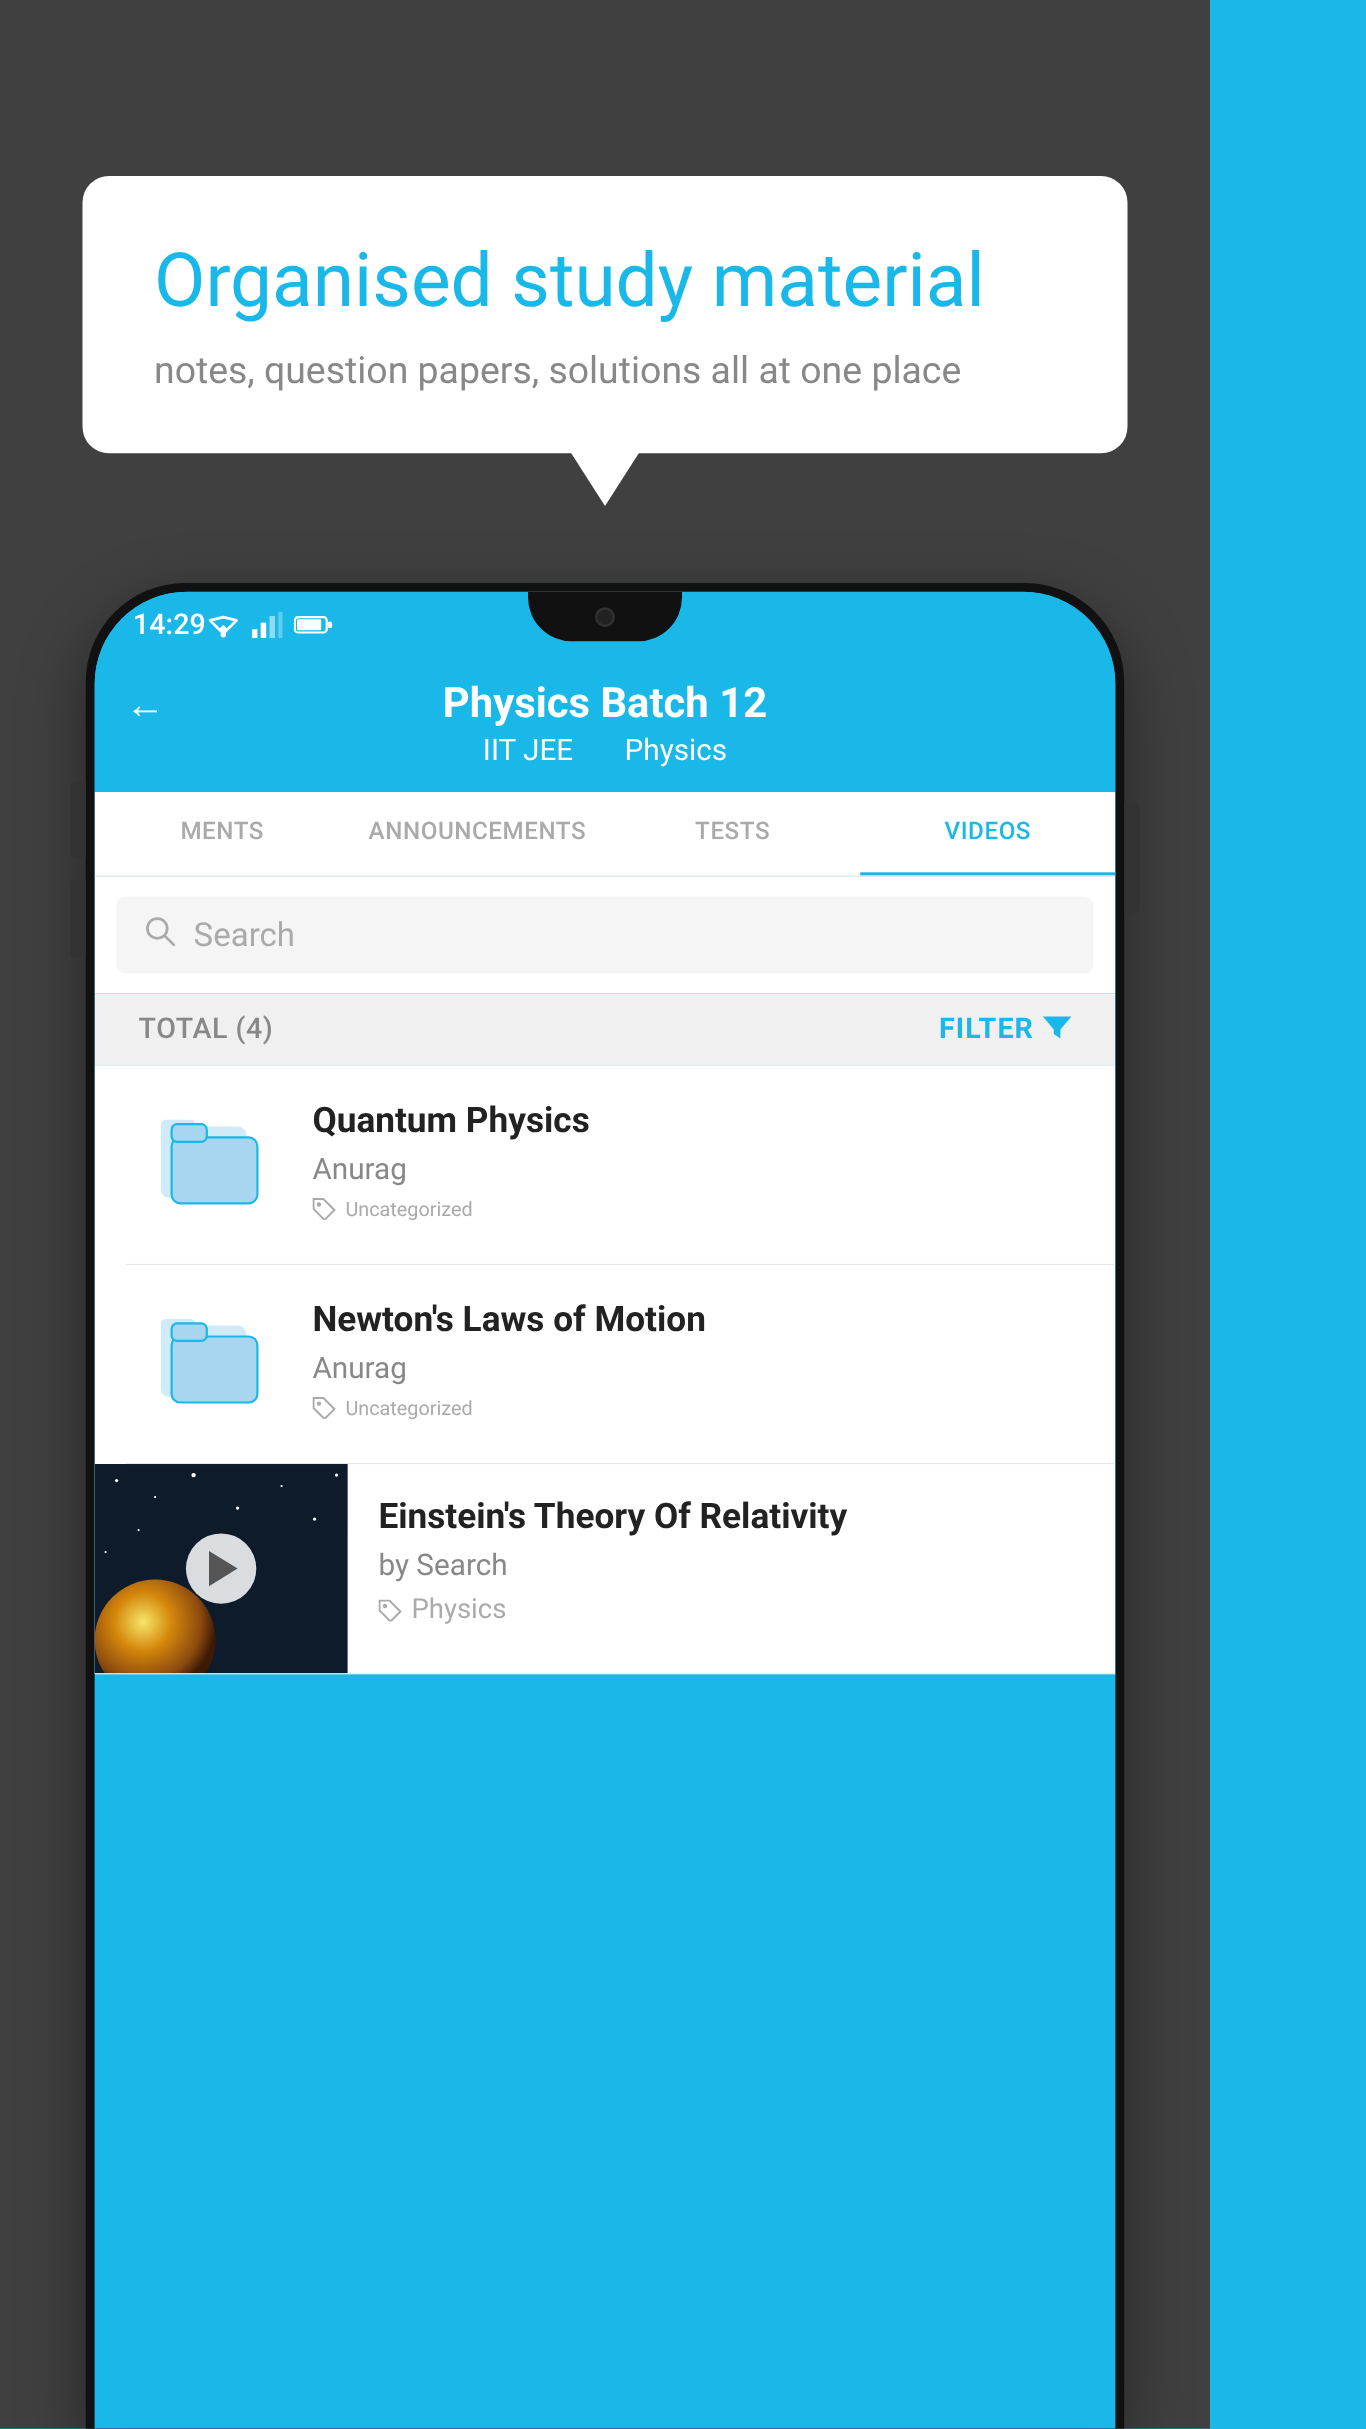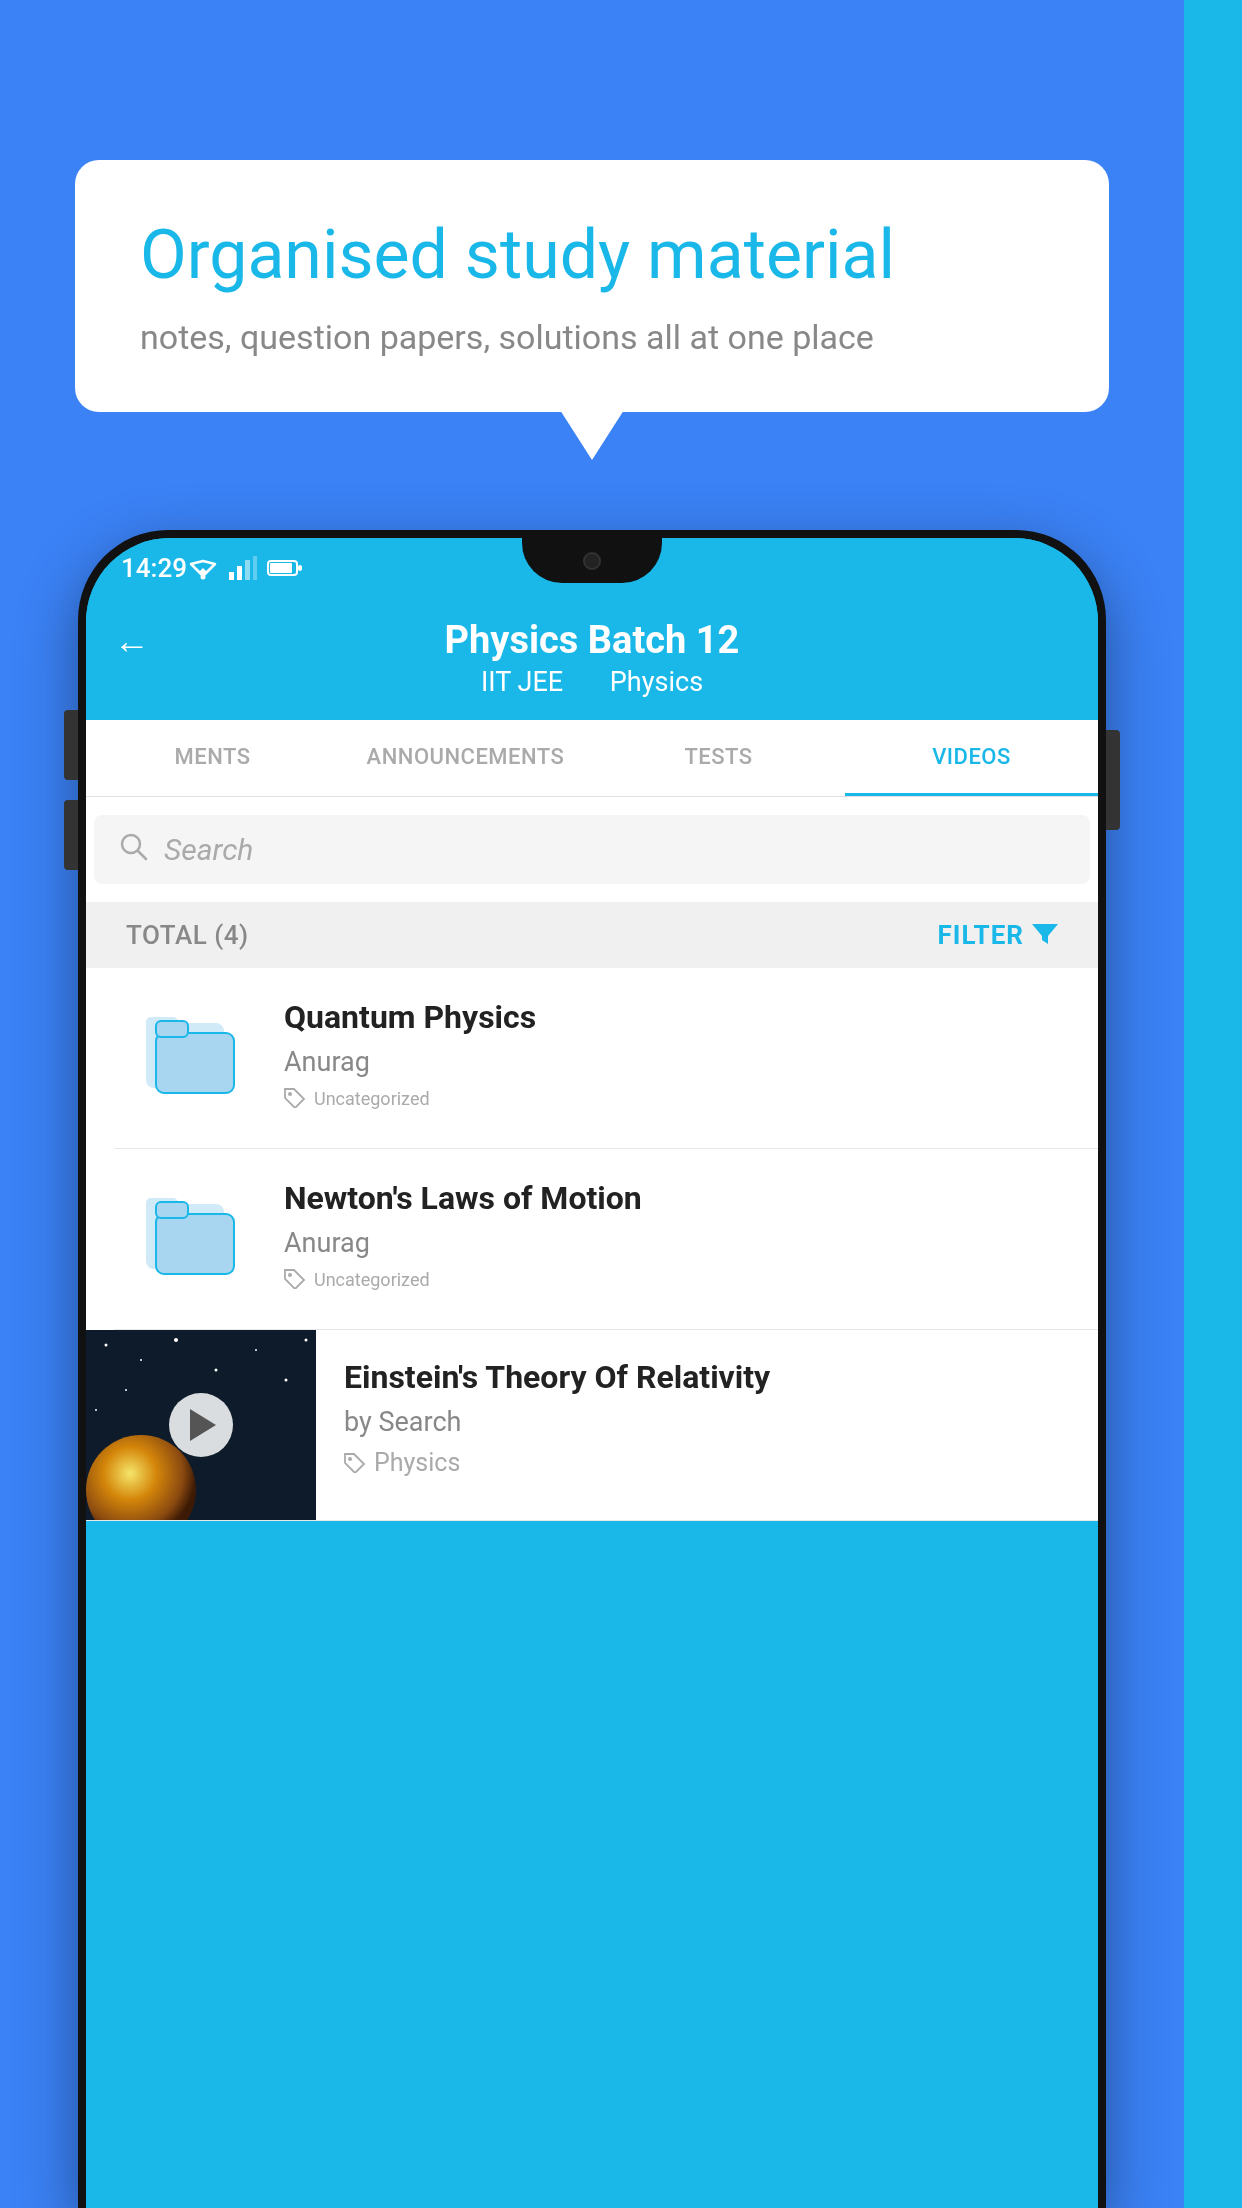--- a/index.html
+++ b/index.html
@@ -168,22 +168,21 @@
     }
 
     .tab.active {
       color: #1ab8e8;
       border-bottom: 3px solid #1ab8e8;
     }
 
     
     .search-container {
       background: white;
-      padding: 18px 8px;
-      font-style: italic;
+      padding: 18px 20px;
     }
 
     .search-bar {
       background: #f5f5f5;
       border-radius: 8px;
       display: flex;
       align-items: center;
       padding: 16px 24px;
       gap: 16px;
     }
@@ -341,21 +340,21 @@
       display: flex;
       align-items: center;
       gap: 8px;
       color: #aaa;
       font-size: 25px;
     }
   </style>
 </head>
 <body>
 
-<div style="width:1184px;height:2208px;background:#3b82f6;position:relative;">
+<div style="width:1100px;height:2208px;background:#404040;position:relative;">
 
   <div class="speech-bubble">
     <div class="bubble-title">Organised study material</div>
     <div class="bubble-subtitle">notes, question papers, solutions all at one place</div>
   </div>
 
   <div class="phone-frame">
 
     <div style="position:absolute;left:-14px;top:180px;width:14px;height:70px;background:#333;border-radius:4px 0 0 4px;"></div>
     <div style="position:absolute;left:-14px;top:270px;width:14px;height:70px;background:#333;border-radius:4px 0 0 4px;"></div>

